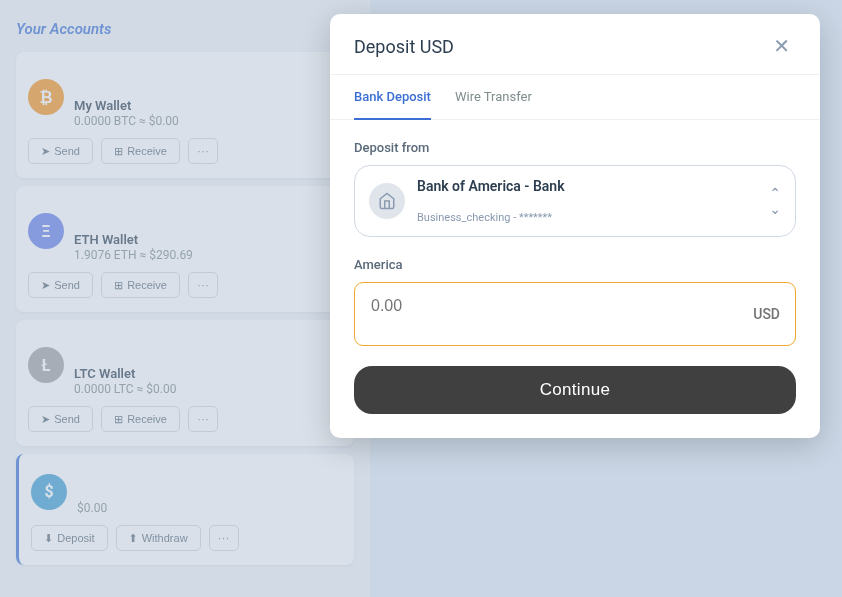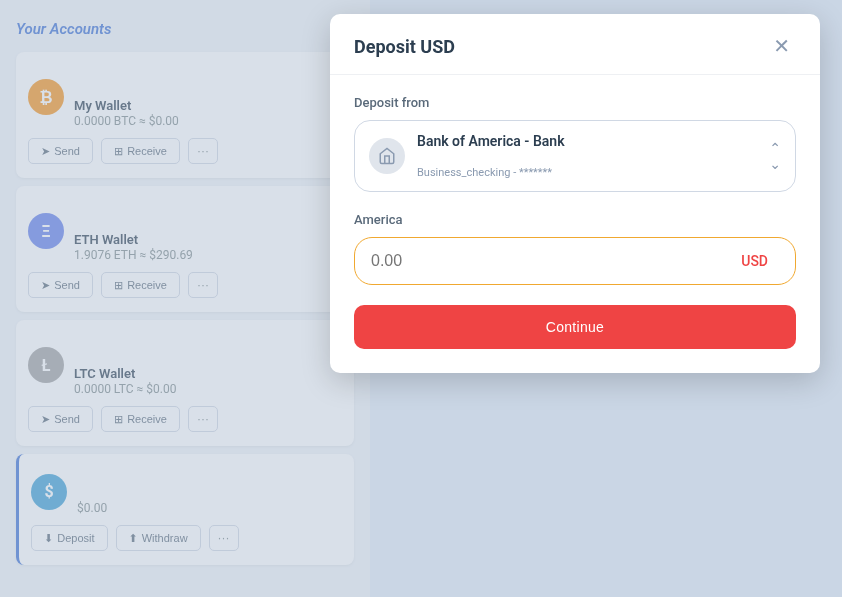--- a/index.html
+++ b/index.html
@@ -126,21 +126,21 @@
     .modal-header {
       display: flex;
       align-items: center;
       justify-content: space-between;
       padding: 20px 24px 16px;
       border-bottom: 1px solid #eef0f3;
     }
 
     .modal-title {
       font-size: 18px;
-      font-weight: 700;
+      font-weight: 400;
       color: #2c3e50;
     }
 
     .close-btn {
       background: none;
       border: none;
       font-size: 20px;
       color: #8a9ab0;
       cursor: pointer;
       line-height: 1;
@@ -228,46 +228,46 @@
     }
 
     .amount-field-wrap {
       position: relative;
       margin-bottom: 20px;
     }
 
     .amount-input {
       width: 100%;
       border: 1.5px solid #f0a830;
-      border-radius: 18px;
-      padding: 14px 54px 14px 16px;
+      border-radius: 9px;
+      padding: 14px 54px 30px 16px;
       font-size: 16px;
       color: #c0c8d4;
       outline: none;
       background: #fff;
     }
 
     .amount-currency {
       position: absolute;
-      right: 28px;
+      right: 16px;
       top: 50%;
       transform: translateY(-50%);
       font-size: 14px;
-      color: #ef4444;
+      color: #737373;
       font-weight: 500;
     }
 
     .continue-btn {
       width: 100%;
       padding: 14px;
-      background: #ef4444;
+      background: #404040;
       border: none;
-      border-radius: 10px;
+      border-radius: 18px;
       color: #fff;
-      font-size: 14px;
+      font-size: 17px;
       font-weight: 500;
       cursor: pointer;
       letter-spacing: 0.3px;
     }
   </style>
 </head>
 <body>
 
 <div class="accounts-panel">
   <div class="panel-title">Your Accounts</div>
@@ -357,20 +357,24 @@
 </div>
 
 <div class="overlay"></div>
 
 <div class="modal">
   <div class="modal-header">
     <span class="modal-title">Deposit USD</span>
     <button class="close-btn">✕</button>
   </div>
 
+  <div class="modal-tabs">
+    <div class="tab-item active">Bank Deposit</div>
+    <div class="tab-item">Wire Transfer</div>
+  </div>
 
   <div class="modal-body">
     <div class="field-label">Deposit from</div>
 
     <div class="bank-selector">
       <div class="bank-left">
         <div class="bank-icon">
           <svg width="18" height="18" viewBox="0 0 24 24" fill="none" stroke="#8a9ab0" stroke-width="2">
             <path d="M3 9l9-7 9 7v11a2 2 0 0 1-2 2H5a2 2 0 0 1-2-2z"></path>
             <polyline points="9 22 9 12 15 12 15 22"></polyline>

